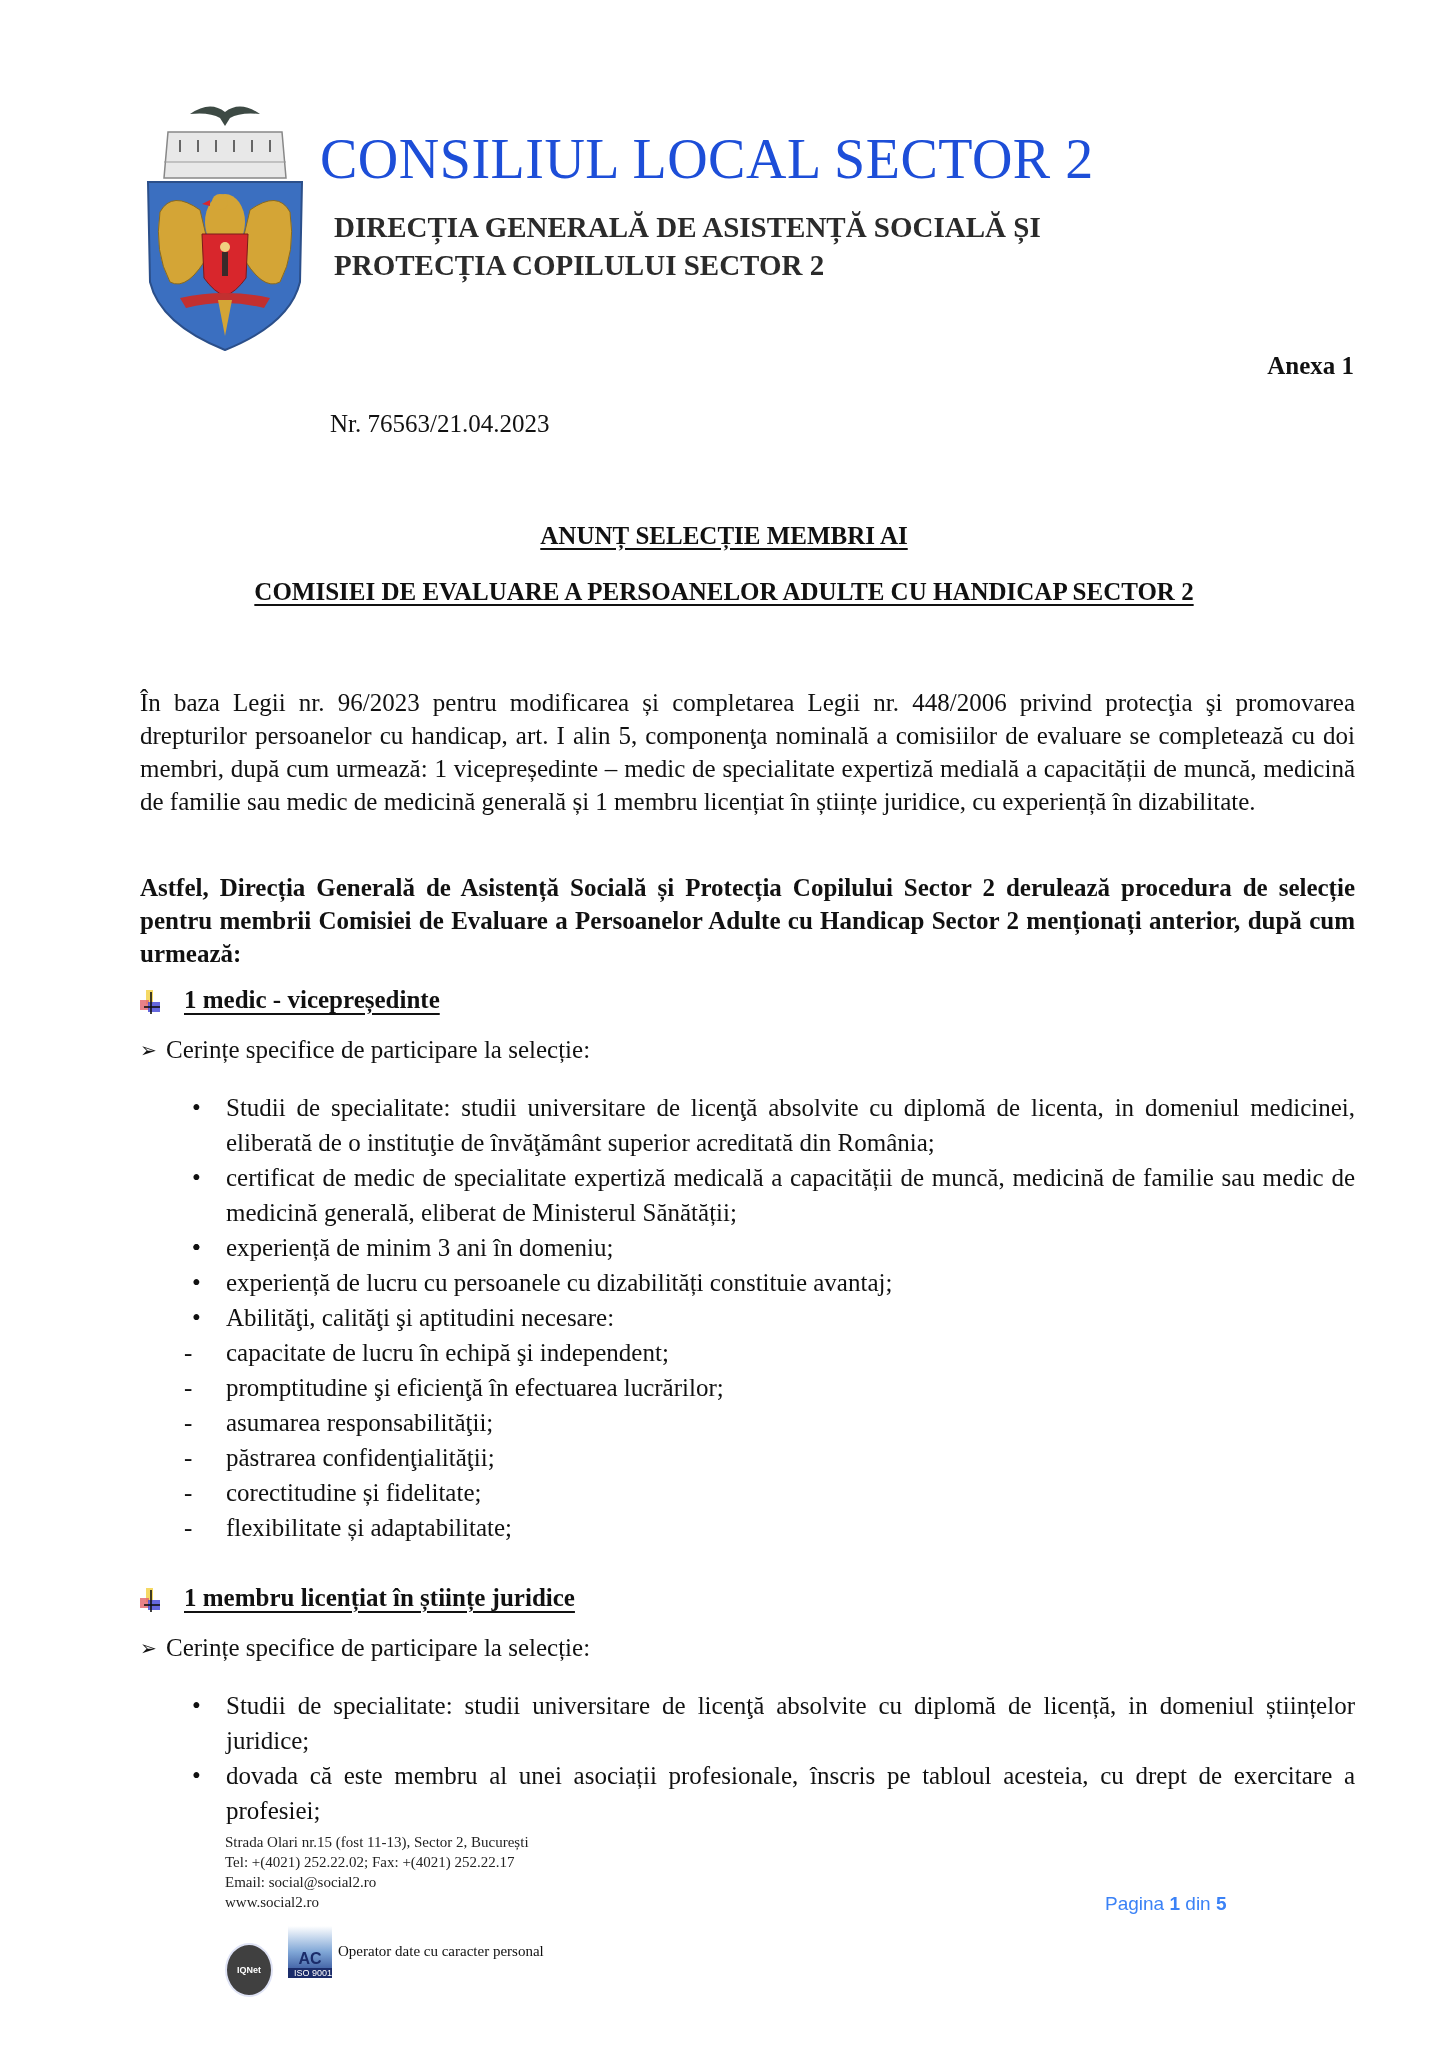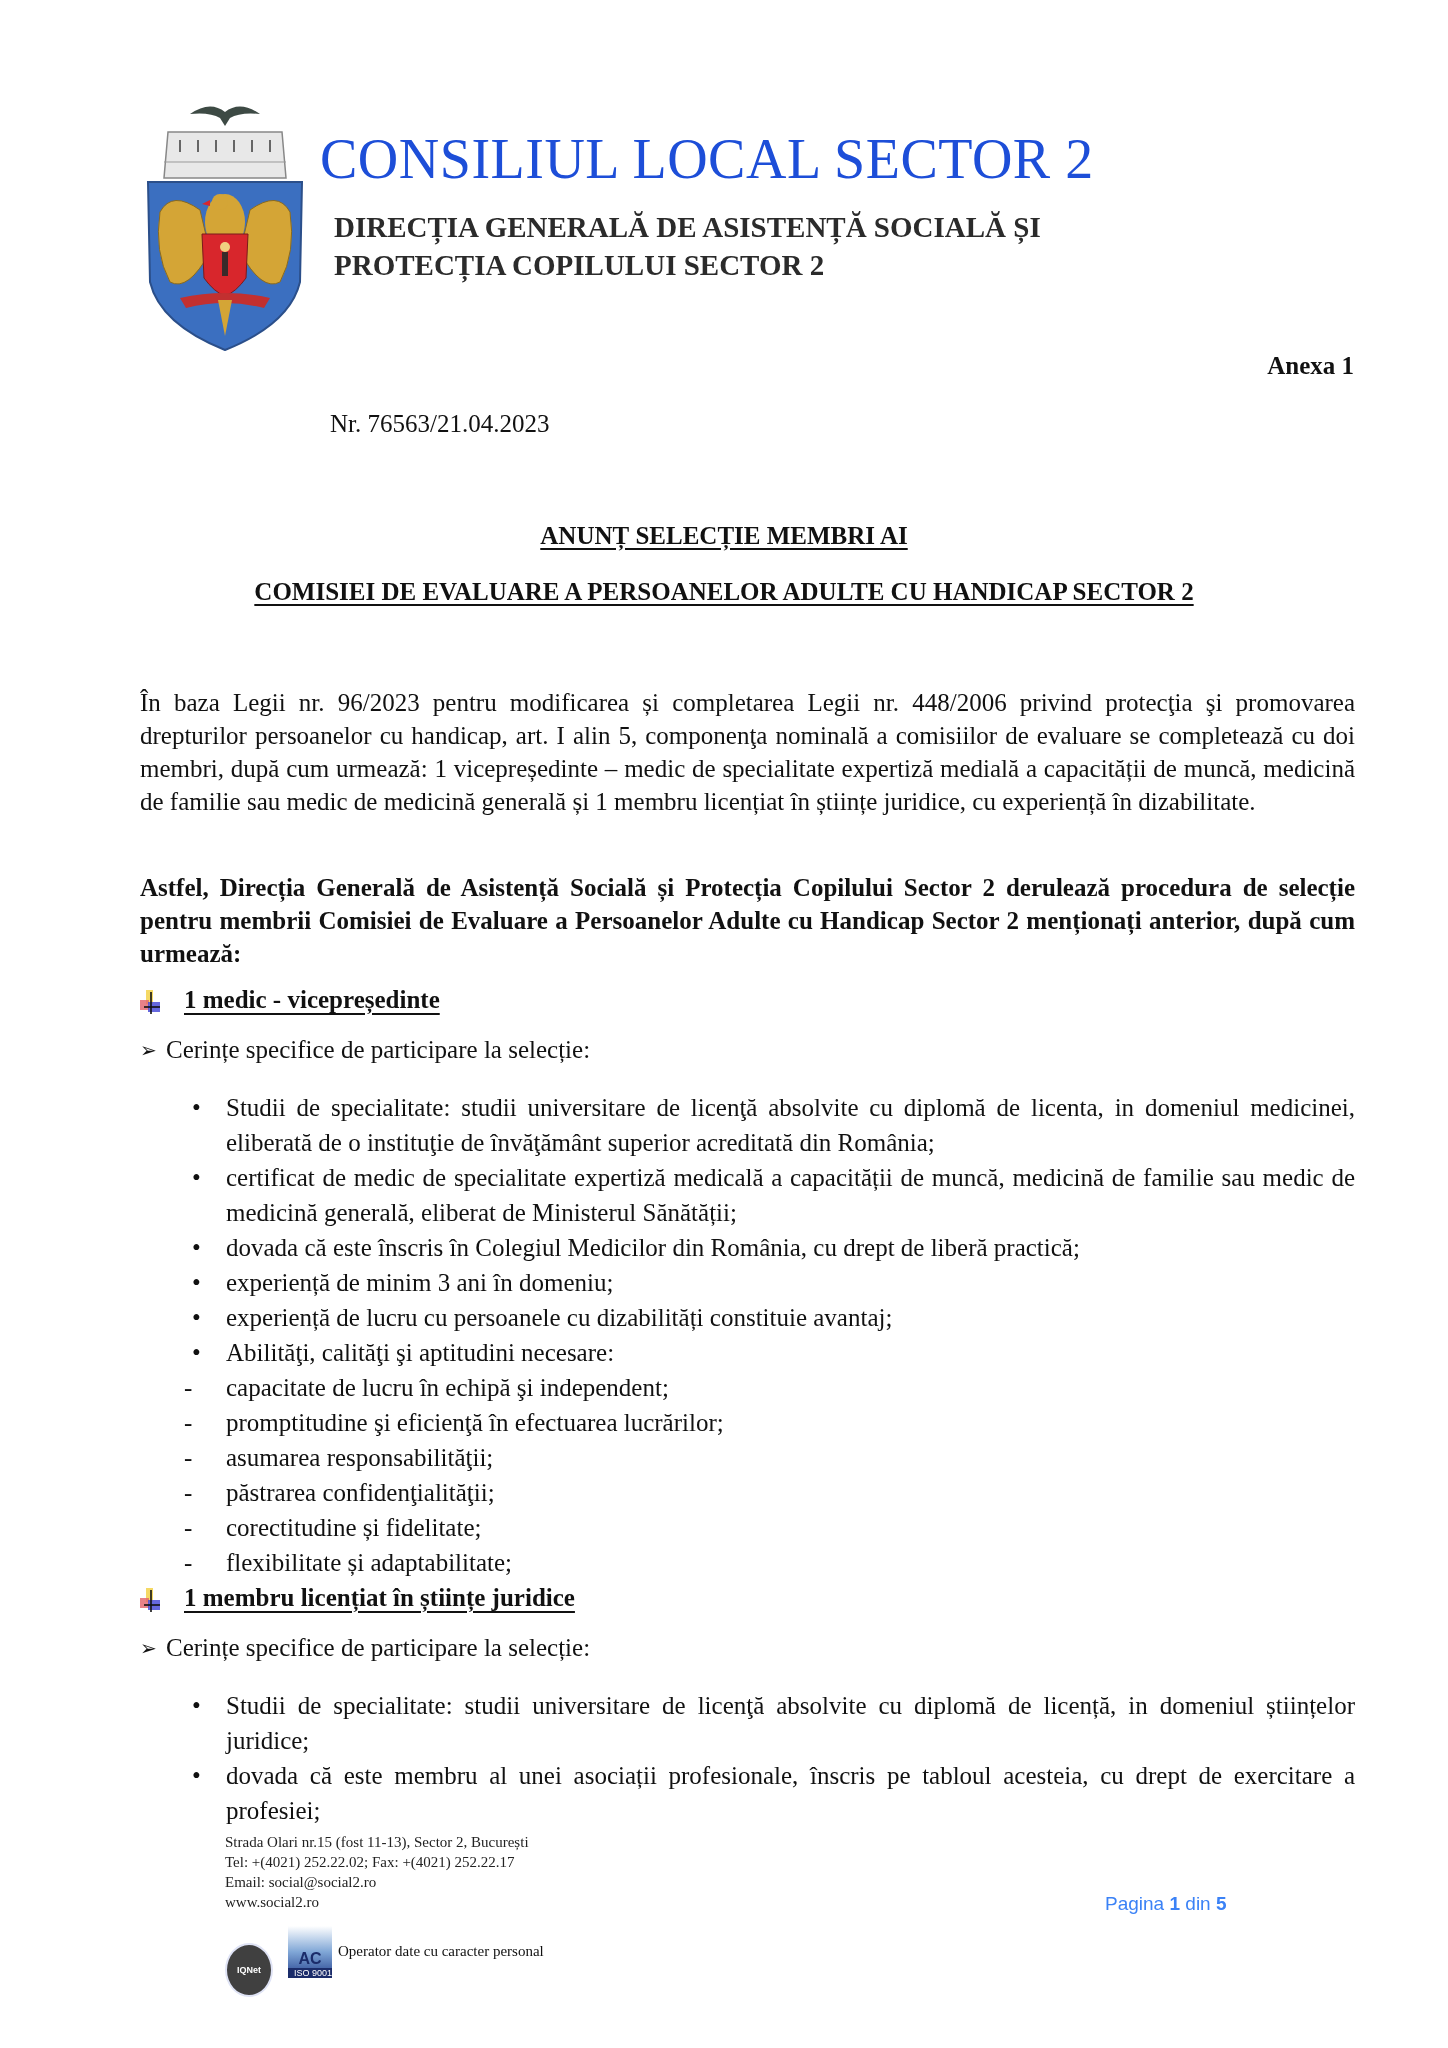--- a/index.html
+++ b/index.html
@@ -116,21 +116,21 @@
     </svg>
     <span class="lbl">1 medic - vicepreședinte</span>
   </div>
   <div class="arrow-line al1">
     <span class="ar">➢</span>
     <span class="txt">Cerințe specifice de participare la selecție:</span>
   </div>
   <ul class="blist bl1">
     <li><span class="mk">•</span><span>Studii de specialitate: studii universitare de licenţă absolvite cu diplomă de licenta, in domeniul medicinei, eliberată de o instituţie de învăţământ superior acreditată din România;</span></li>
     <li><span class="mk">•</span><span>certificat de medic de specialitate expertiză medicală a capacității de muncă, medicină de familie sau medic de  medicină generală, eliberat de Ministerul Sănătății;</span></li>
-    <li><span class="mk">•</span><span>dovada că este înscris în Colegiul Medicilor din România, cu drept de liberă practică;</span></li>
+    <li><span class="mk">•</span></li>
     <li><span class="mk">•</span><span>experiență de minim 3 ani în domeniu;</span></li>
     <li><span class="mk">•</span><span>experiență de lucru cu persoanele cu dizabilități constituie avantaj;</span></li>
     <li><span class="mk">•</span><span>Abilităţi, calităţi şi aptitudini necesare:</span></li>
     <li class="dash"><span class="mk">-</span><span>capacitate de lucru în echipă şi independent;</span></li>
     <li class="dash"><span class="mk">-</span><span>promptitudine şi eficienţă în efectuarea lucrărilor;</span></li>
     <li class="dash"><span class="mk">-</span><span>asumarea responsabilităţii;</span></li>
     <li class="dash"><span class="mk">-</span><span>păstrarea confidenţialităţii;</span></li>
     <li class="dash"><span class="mk">-</span><span>corectitudine și fidelitate;</span></li>
     <li class="dash"><span class="mk">-</span><span>flexibilitate și adaptabilitate;</span></li>
   </ul>

